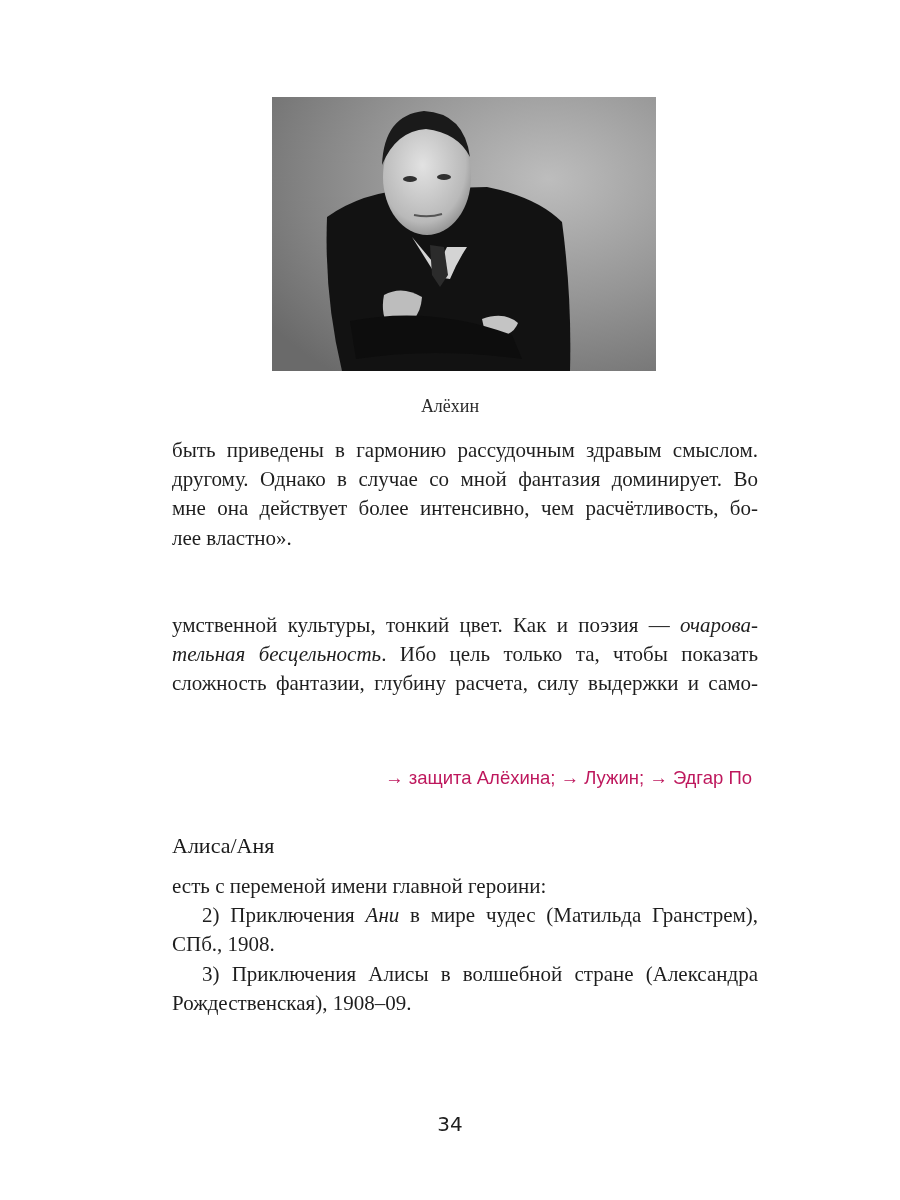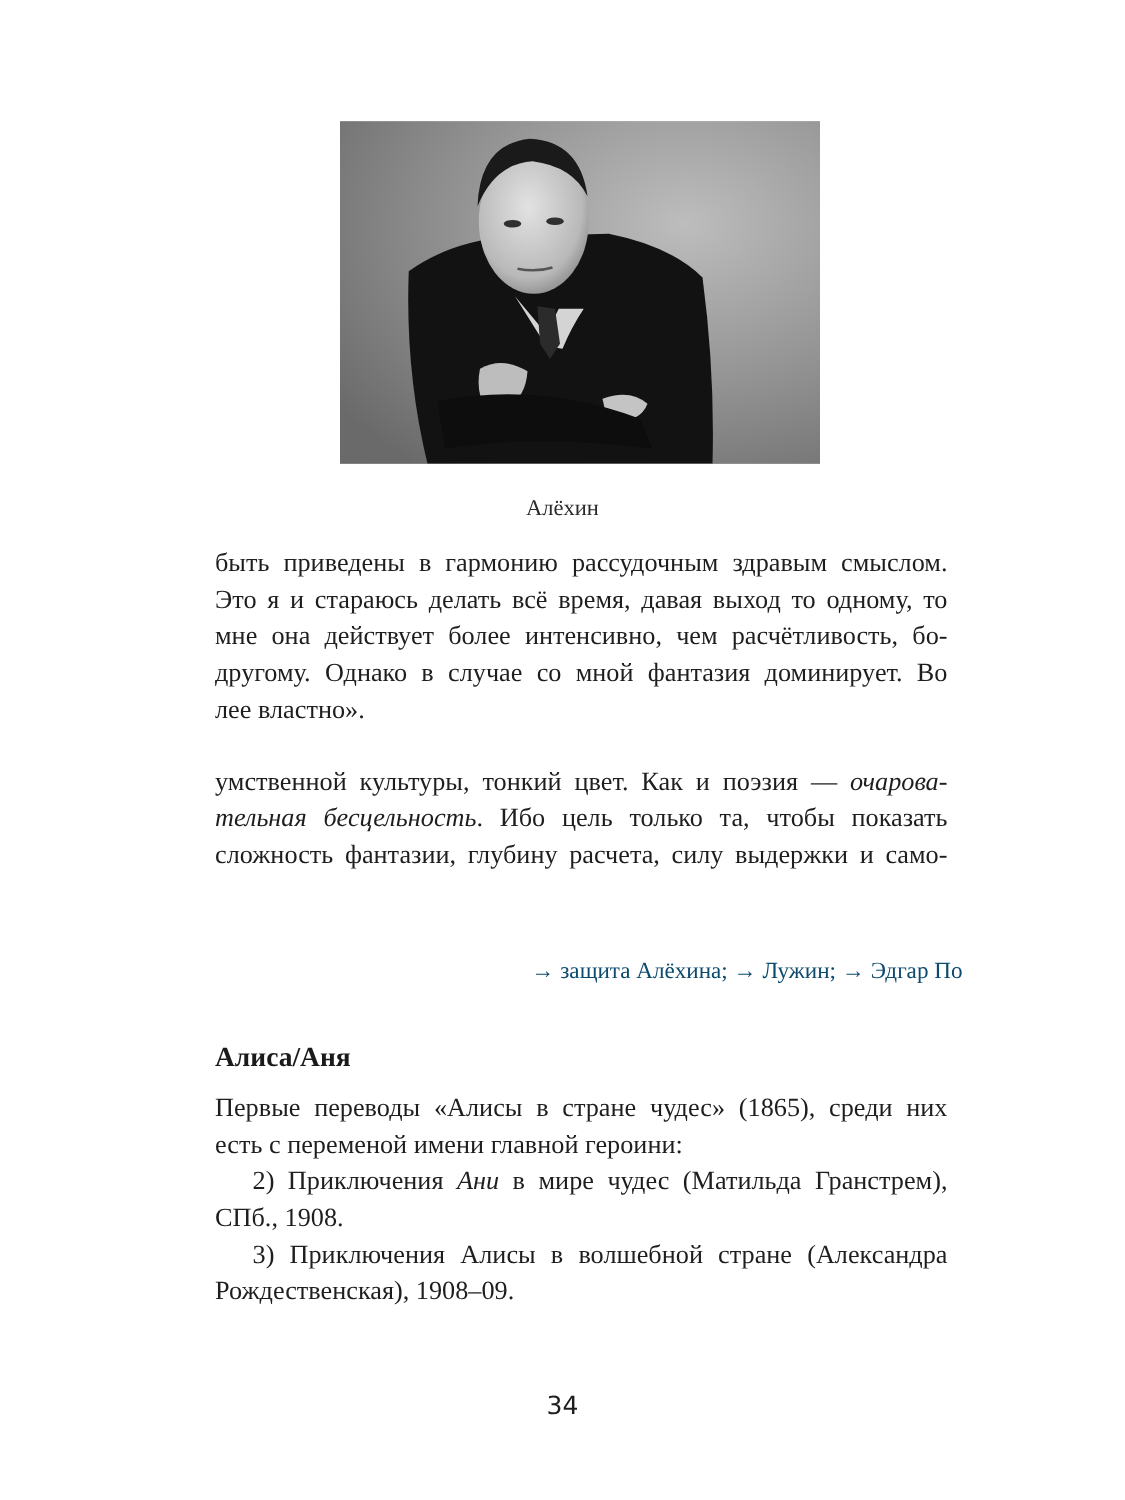--- a/index.html
+++ b/index.html
@@ -9,24 +9,24 @@
     background: radial-gradient(ellipse at 75% 30%, #b4b4b4 0%, #8e8e8e 45%, #6f6f6f 100%); }
   .photo svg { display: block; width: 100%; height: 100%; }
   .caption { position: absolute; top: 396px; left: 0; width: 900px; text-align: center;
     font-family: "Liberation Serif", serif; font-size: 18px; color: #2a2a2a; }
   .text { position: absolute; left: 172px; width: 586px; font-family: "Liberation Serif", serif;
     font-size: 21px; line-height: 29.2px; color: #1e1e1e; }
   .line { display: block; white-space: nowrap; text-align: justify; text-align-last: justify; height: 29.2px; }
   .line.last { text-align-last: left; }
   .line.ind { padding-left: 30px; }
   .line i { font-style: italic; }
-  .see-also { position: absolute; top: 767px; right: 130px; font-family: Liberation Serif, serif;
-    font-size: 18.5px; color: #0c4a6e; white-space: nowrap; }
+  .see-also { position: absolute; top: 767px; right: 148px; font-family: Liberation Sans, sans-serif;
+    font-size: 18.5px; color: #be185d; white-space: nowrap; }
   .heading { position: absolute; top: 833px; left: 172px; font-family: "Liberation Serif", serif;
-    font-weight: bold; font-size: 22px; color: #1a1a1a; }
+    font-weight: normal; font-size: 22px; color: #1a1a1a; }
   .page-number { position: absolute; top: 1112px; left: 0; width: 900px; text-align: center;
     font-family: "DejaVu Sans", sans-serif; font-size: 20px; color: #1e1e1e; }
 </style>
 </head>
 <body>
 
 <div class="page">
 
   <div class="photo" title="Black-and-white portrait photograph of a man in a dark suit and tie with arms crossed">
     <svg viewBox="0 0 384 274" preserveAspectRatio="none">
@@ -62,23 +62,22 @@
       <path d="M112 198 Q130 188 150 200 Q148 230 118 232 Q108 218 112 198 Z" fill="#bdbdbd"></path>
       <path d="M210 222 Q232 214 246 226 Q240 242 214 240 Z" fill="#c4c4c4"></path>
       <path d="M78 224 Q160 208 240 238 L250 262 Q160 250 84 262 Z" fill="#0d0d0d"></path>
     </svg>
   </div>
 
   <div class="caption">Алёхин</div>
 
   <div class="text" style="top:436px;">
     <span class="line">быть приведены в гармонию рассудочным здравым смыслом.</span>
-    <span class="line">Это я и стараюсь делать всё время, давая выход то одному, то</span>
+    <span class="line">другому. Однако в случае со мной фантазия доминирует. Во</span>
     <span class="line">мне она действует более интенсивно, чем расчётливость, бо-</span>
-    <span class="line">другому. Однако в случае со мной фантазия доминирует. Во</span>
     <span class="line last">лее властно».</span>
   </div>
 
   <div class="text" style="top:611px;">
     <span class="line"><span>умственной культуры, тонкий цвет. Как и поэзия — </span><i>очарова-</i></span>
     <span class="line"><i>тельная бесцельность</i><span>. Ибо цель только та, чтобы показать</span></span>
     <span class="line"><span>сложность фантазии, глубину расчета, силу выдержки и само-</span></span>
   </div>
 
   <div class="see-also">
@@ -86,21 +85,20 @@
     <span>защита Алёхина;</span>
     <span>→</span>
     <span>Лужин;</span>
     <span>→</span>
     <span>Эдгар По</span>
   </div>
 
   <div class="heading">Алиса/Аня</div>
 
   <div class="text" style="top:872px;">
-    <span class="line">Первые переводы «Алисы в стране чудес» (1865), среди них</span>
     <span class="line last">есть с переменой имени главной героини:</span>
 
 
     <span class="line ind"><span>2) </span><span>Приключения </span><i>Ани</i><span> в мире чудес (Матильда Гранстрем),</span></span>
     <span class="line last">СПб., 1908.</span>
 
     <span class="line ind"><span>3) </span><span>Приключения Алисы в волшебной стране (Александра</span></span>
     <span class="line last">Рождественская), 1908–09.</span>
   </div>
 

